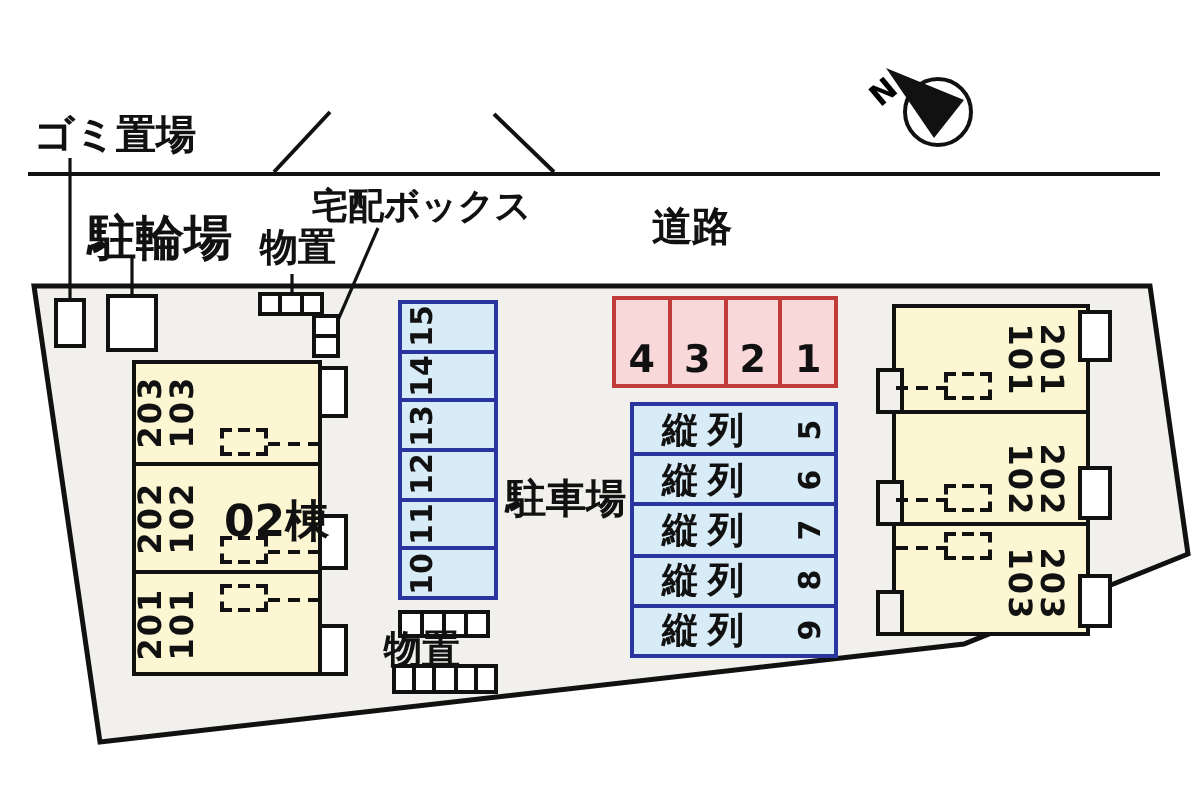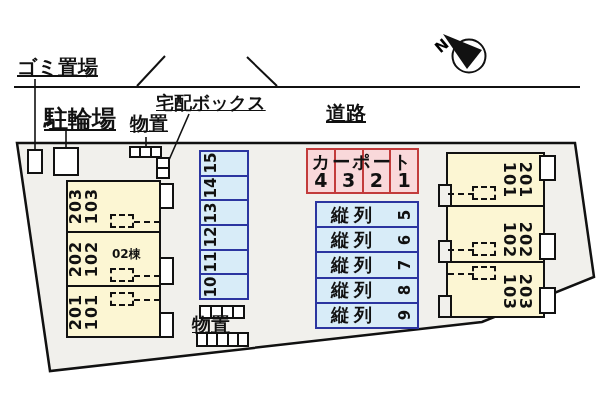--- a/index.html
+++ b/index.html
@@ -4,37 +4,37 @@
 <style>
   :root{
     --site-fill:#f1f0ec; --building-fill:#fcf6d3;
     --carport-fill:#f9d8da; --carport-border:#c23b3b;
     --blue-fill:#d8ecf8; --blue-border:#2b35a0; --line:#111111;
   }
   html,body{margin:0;padding:0;background:#fff;}
   #stage{position:relative;width:600px;height:400px;background:#fff;overflow:hidden;
          font-family:"DejaVu Sans",sans-serif;color:var(--line);}
   #plan-svg{position:absolute;left:0;top:0;z-index:0;}
-  .lbl{position:absolute;font-weight:600;white-space:nowrap;z-index:4;text-decoration:underline;}
+  .lbl{position:absolute;font-weight:600;white-space:nowrap;z-index:4;}
   .box{position:absolute;background:#fff;border:2px solid var(--line);box-sizing:border-box;z-index:2;}
   .grid{display:flex;flex-direction:row;padding:0;}
   .grid .cell{flex:1;border-left:2px solid var(--line);}
   .grid .cell:first-child{border-left:none;}
   .vgrid{display:flex;flex-direction:column;}
   .vgrid .cell{flex:1;border-top:2px solid var(--line);}
   .vgrid .cell:first-child{border-top:none;}
   .bldg{position:absolute;background:var(--building-fill);border:2px solid var(--line);box-sizing:border-box;z-index:1;}
   .hdiv{position:absolute;height:2px;background:var(--line);z-index:1;}
   .balc{position:absolute;background:#fff;border:2px solid var(--line);box-sizing:border-box;z-index:2;}
   .notch{position:absolute;background:var(--site-fill);border:2px solid var(--line);box-sizing:border-box;z-index:2;}
   .rnum{position:absolute;display:flex;flex-direction:column;align-items:center;z-index:3;
         font-size:16px;font-weight:700;line-height:1.02;letter-spacing:1px;white-space:nowrap;}
   .ccw{transform:translate(-50%,-50%) rotate(-90deg);}
   .cw{transform:translate(-50%,-50%) rotate(90deg);}
-  .bname{position:absolute;font-size:12px;font-weight:600;z-index:3;white-space:nowrap;}
+  .bname{position:absolute;font-size:22px;font-weight:600;z-index:3;white-space:nowrap;}
   .stairbox{position:absolute;width:24px;height:14px;border:2px dashed var(--line);box-sizing:border-box;z-index:2;}
   .stairline{position:absolute;width:26px;border-top:2px dashed var(--line);z-index:2;}
   
   #stall-col{position:absolute;left:199px;top:150px;width:50px;height:150px;background:var(--blue-fill);
              border:2px solid var(--blue-border);box-sizing:border-box;display:flex;flex-direction:column;z-index:1;}
   .srow{flex:1;position:relative;}
   .srow:not(:last-child){border-bottom:2px solid var(--blue-border);}
   .snum{position:absolute;left:-2px;top:calc(50% - 8px);width:24px;height:16px;line-height:16px;
         text-align:center;font-size:15px;font-weight:700;transform:rotate(-90deg);}
   
@@ -74,20 +74,21 @@
       <polygon points="443,34 482,50 467,69" style="fill:var(--line)"></polygon>
       <text x="434" y="51" transform="rotate(-40 441 44)" style="font:bold 15px 'DejaVu Sans',sans-serif">N</text>
     </g>
   </svg>
 
   <div class="lbl" style="left:17px;top:54px;font-size:20px">ゴミ置場</div>
   <div class="lbl" style="left:44px;top:103px;font-size:24px">駐輪場</div>
   <div class="lbl" style="left:130px;top:111px;font-size:19px">物置</div>
   <div class="lbl" style="left:326px;top:100px;font-size:20px">道路</div>
   <div class="lbl" style="left:156px;top:91px;font-size:18px">宅配ボックス</div>
+  <div class="lbl" style="left:253px;top:236px;font-size:20px">駐車場</div>
   <div class="lbl" style="left:192px;top:312px;font-size:19px">物置</div>
 
   <div class="box" style="left:27px;top:149px;width:16px;height:25px"></div>
   <div class="box" style="left:53px;top:147px;width:26px;height:29px"></div>
   <div class="box grid" style="left:129px;top:146px;width:33px;height:12px">
     <div class="cell"></div>
     <div class="cell"></div>
     <div class="cell"></div>
   </div>
   <div class="box vgrid" style="left:156px;top:157px;width:14px;height:22px">
@@ -162,21 +163,20 @@
     <div class="cpcol">
         <span class="cpnum">3</span>
       </div>
     <div class="cpcol">
         <span class="cpnum">2</span>
       </div>
     <div class="cpcol">
         <span class="cpnum">1</span>
       </div>
   </div>
-  <div id="carport-label">カーポート</div>
 
   <div id="tandem">
     <div class="trow">
       <span class="tlabel">縦列</span>
       <span class="tnum">5</span>
     </div>
     <div class="trow">
       <span class="tlabel">縦列</span>
       <span class="tnum">6</span>
     </div>

